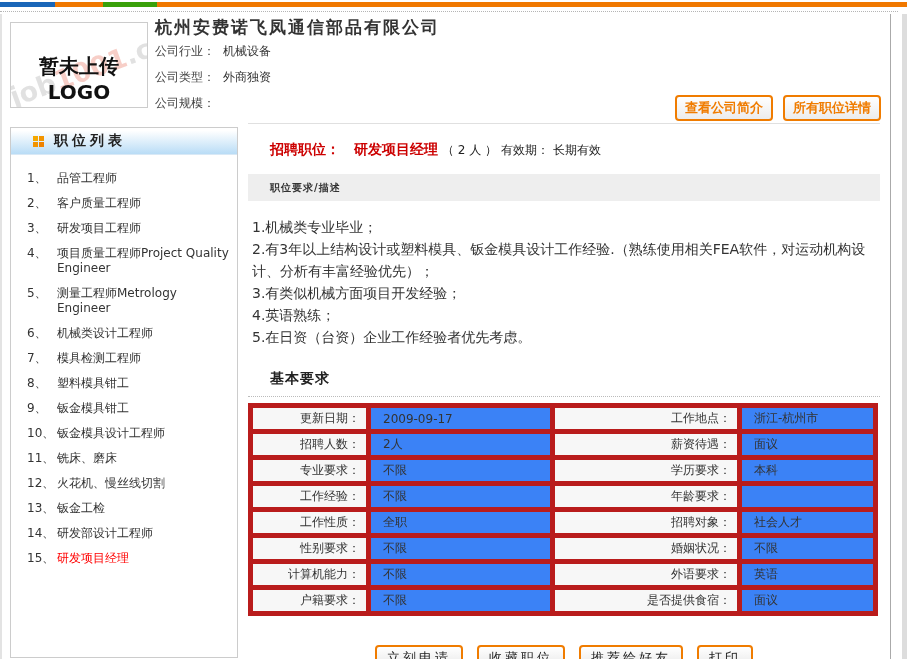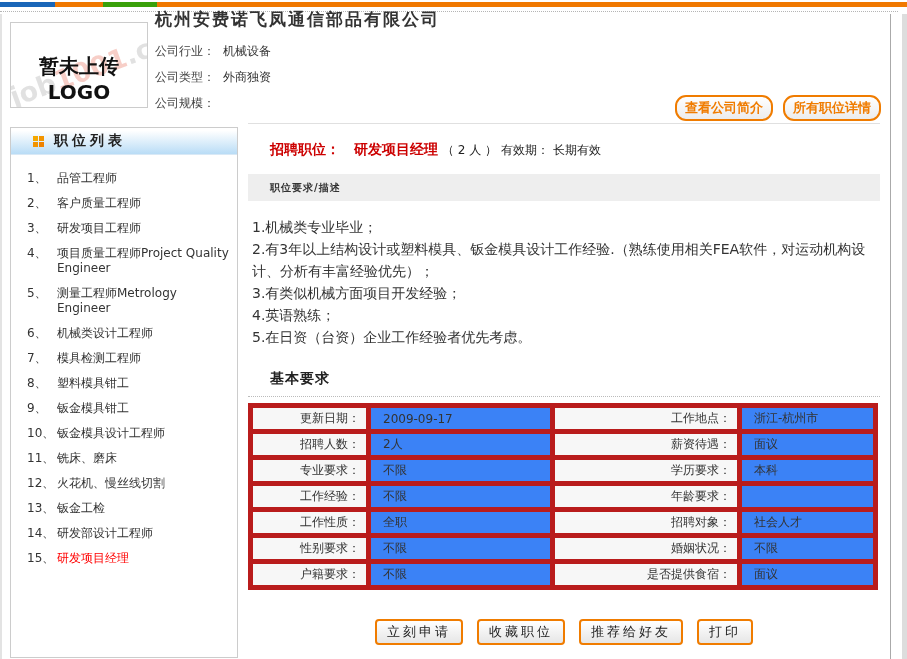--- a/index.html
+++ b/index.html
@@ -20,26 +20,26 @@
   .right-edge { position: absolute; right: 0; top: 14px; bottom: 0; width: 5px; background: #ddd; }
 
   
   .logo-box { position: absolute; left: 10px; top: 22px; width: 138px; height: 86px;
               border: 1px solid #ccc; background: #fff; overflow: hidden; }
   .logo-watermark { position: absolute; left: -6px; top: 26px; transform: rotate(-20deg);
               font-size: 27px; font-weight: bold; white-space: nowrap; opacity: .55; }
   .wm-gray { color: #c9c9c9; } .wm-pink { color: #f2a79b; }
   .logo-placeholder { position: absolute; left: 0; right: 0; top: 30px; text-align: center;
               font-size: 20px; font-weight: bold; color: #111; }
-  .company-name { position: absolute; left: 155px; top: 8px; font-size: 17px; font-weight: bold;
+  .company-name { position: absolute; left: 155px; top: 16px; font-size: 17px; font-weight: bold;
               color: #333; letter-spacing: 2px; }
   .info-row { position: absolute; left: 155px; font-size: 12px; color: #444; }
   .info-row .val { margin-left: 8px; color: #333; }
   .hdr-buttons { position: absolute; top: 95px; right: 26px; display: flex; gap: 10px; }
-  .btn-orange { border: 2px solid #f07c00; border-radius: 11px; background: linear-gradient(#ffffff, #ececec);
+  .btn-orange { border: 2px solid #f07c00; border-radius: 4px; background: linear-gradient(#ffffff, #ececec);
               color: #f07c00; font-size: 13px; font-weight: bold; padding: 2px 8px; cursor: pointer;
               font-family: "DejaVu Sans", sans-serif; }
 
   
   .sidebar { position: absolute; left: 10px; top: 127px; width: 228px; height: 531px;
               border: 1px solid #ccc; background: #fff; }
   .sidebar-header { height: 27px; background: linear-gradient(#ffffff 10%, #b9dcf6);
               border-bottom: 1px solid #d9e9f6; display: flex; align-items: center; padding-left: 22px; }
   .grid-icon { display: inline-block; width: 11px; height: 11px; position: relative; margin-right: 10px; }
   .grid-icon i { position: absolute; width: 5px; height: 5px; background: #f29400; }
@@ -240,20 +240,26 @@
         <td class="lbl">招聘对象：</td>
             <td class="val">社会人才</td>
       </tr>
       <tr>
         <td class="lbl">性别要求：</td>
             <td class="val">不限</td>
         <td class="lbl">婚姻状况：</td>
             <td class="val">不限</td>
       </tr>
       <tr>
+        <td class="lbl">计算机能力：</td>
+            <td class="val">不限</td>
+        <td class="lbl">外语要求：</td>
+            <td class="val">英语</td>
+      </tr>
+      <tr>
         <td class="lbl">户籍要求：</td>
             <td class="val">不限</td>
         <td class="lbl">是否提供食宿：</td>
             <td class="val">面议</td>
       </tr>
     </tbody>
       </table>
 
     <div class="actions">
       <button class="btn-action">立刻申请</button>

